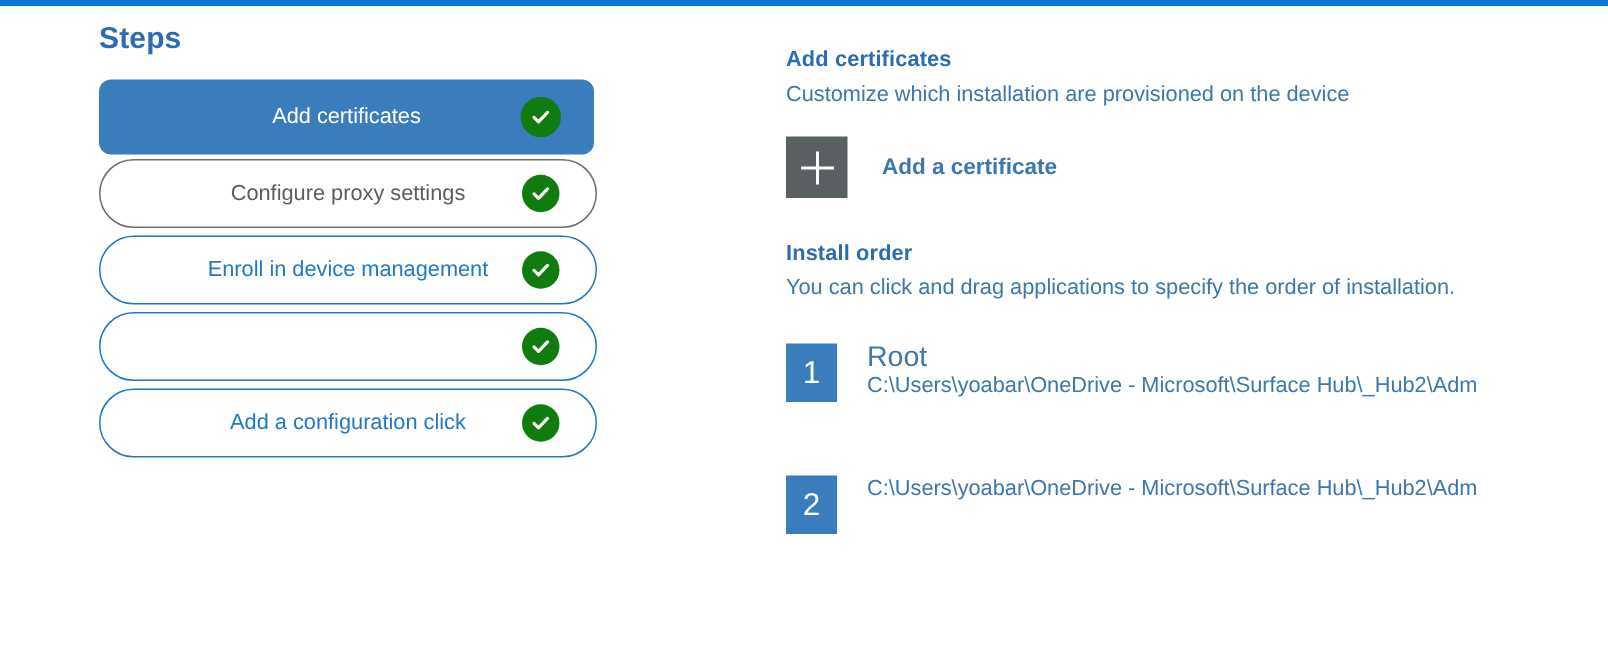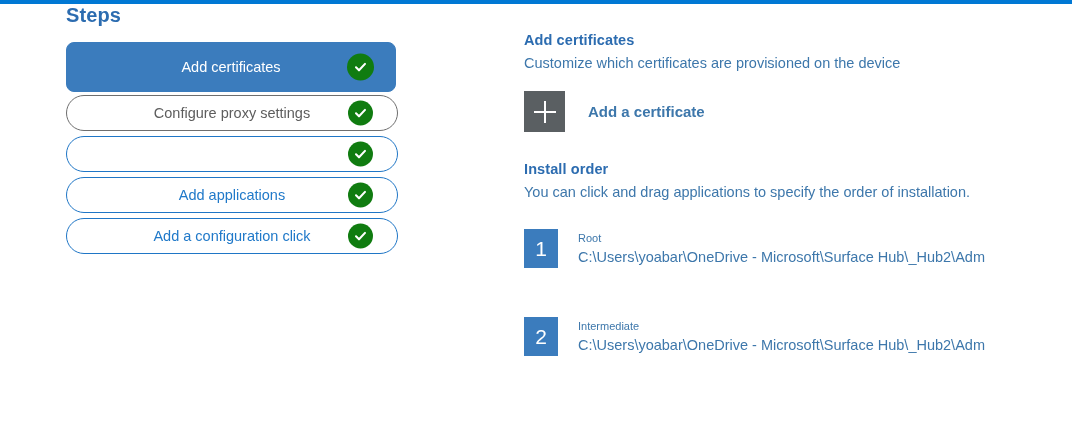--- a/index.html
+++ b/index.html
@@ -4,28 +4,28 @@
 <style>
   html,body{margin:0;padding:0;}
   body{
     width:1072px;height:443px;background:#ffffff;
     font-family:"Liberation Sans","DejaVu Sans",sans-serif;
     overflow:hidden;position:relative;
   }
   #topbar{position:absolute;left:0;top:0;width:1072px;height:4px;background:#0078d4;}
 
   
-  #steps-panel{position:absolute;left:66px;top:4px;width:334px;}
+  #steps-panel{position:absolute;left:66px;top:15px;width:334px;}
   #steps-title{
     font-size:20px;font-weight:bold;color:#2c6cb0;letter-spacing:.1px;
     margin:0 0 16px 0;line-height:22px;
   }
   .step-btn{
     position:relative;box-sizing:border-box;
-    width:332px;height:36px;margin-bottom:5px;
+    width:332px;height:46px;margin-bottom:5px;
     border-radius:23px;background:#ffffff;
     border:1px solid #1f76c6;
     display:flex;align-items:center;justify-content:center;
     cursor:pointer;
   }
   .step-btn .step-label{
     font-size:14.5px;color:#2079c9;line-height:16px;text-align:center;
     padding:0 46px;white-space:nowrap;
   }
   .step-btn.active{
@@ -72,21 +72,21 @@
   #install-order-block{margin-top:28px;}
 
   #order-list{margin-top:28px;}
   .order-item{display:flex;align-items:flex-start;margin-bottom:49px;cursor:move;}
   .order-num{
     flex:0 0 auto;width:34px;height:39px;background:#3b7cbd;
     display:flex;align-items:center;justify-content:center;
     color:#ffffff;font-size:21px;line-height:21px;
   }
   .order-text{margin-left:20px;white-space:nowrap;}
-  .order-name{font-size:11px;color:#3d77ab;line-height:19px;}
+  .order-name{font-size:19px;color:#3d77ab;line-height:19px;}
   .order-path{font-size:14.5px;color:#3d77ab;line-height:19px;text-align:right;}
 </style>
 </head>
 <body>
 
 <div id="topbar"></div>
 
 <div id="steps-panel">
   <h1 id="steps-title">Steps</h1>
   <div id="steps-list">
@@ -100,49 +100,49 @@
       </div>
       <div class="step-btn visited">
         <span class="step-label">Configure proxy settings</span>
         <span class="check">
           <svg width="15" height="15" viewBox="0 0 15 15" aria-hidden="true">
             <path d="M3 7.8 L6 10.8 L12 4.4" fill="none" stroke="#ffffff" stroke-width="2.1" stroke-linecap="round" stroke-linejoin="round"></path>
           </svg>
         </span>
       </div>
       <div class="step-btn">
+        <span class="step-label">Enroll in device management</span>
         <span class="check">
           <svg width="15" height="15" viewBox="0 0 15 15" aria-hidden="true">
             <path d="M3 7.8 L6 10.8 L12 4.4" fill="none" stroke="#ffffff" stroke-width="2.1" stroke-linecap="round" stroke-linejoin="round"></path>
           </svg>
         </span>
       </div>
       <div class="step-btn">
-        <span class="step-label">Add applications</span>
         <span class="check">
           <svg width="15" height="15" viewBox="0 0 15 15" aria-hidden="true">
             <path d="M3 7.8 L6 10.8 L12 4.4" fill="none" stroke="#ffffff" stroke-width="2.1" stroke-linecap="round" stroke-linejoin="round"></path>
           </svg>
         </span>
       </div>
       <div class="step-btn">
         <span class="step-label">Add a configuration click</span>
         <span class="check">
           <svg width="15" height="15" viewBox="0 0 15 15" aria-hidden="true">
             <path d="M3 7.8 L6 10.8 L12 4.4" fill="none" stroke="#ffffff" stroke-width="2.1" stroke-linecap="round" stroke-linejoin="round"></path>
           </svg>
         </span>
       </div>
     </div>
 </div>
 
 <div id="detail-panel">
 
   <h2 class="sec-head">Add certificates</h2>
-  <p class="sec-sub">Customize which certificates are provisioned on the device</p>
+  <p class="sec-sub">Customize which installation are provisioned on the device</p>
 
   <div id="add-cert-row">
     <div id="add-cert-plus">
       <span class="plus-wrap">
         <span class="plus-h"></span>
         <span class="plus-v"></span>
       </span>
     </div>
     <span id="add-cert-label">Add a certificate</span>
   </div>
@@ -156,18 +156,17 @@
       <div class="order-item">
         <div class="order-num">1</div>
         <div class="order-text">
           <div class="order-name">Root</div>
           <div class="order-path">C:\Users\yoabar\OneDrive - Microsoft\Surface Hub\_Hub2\Adm</div>
         </div>
       </div>
       <div class="order-item">
         <div class="order-num">2</div>
         <div class="order-text">
-          <div class="order-name">Intermediate</div>
           <div class="order-path">C:\Users\yoabar\OneDrive - Microsoft\Surface Hub\_Hub2\Adm</div>
         </div>
       </div>
     </div>
 </div>
 
 </body></html>

